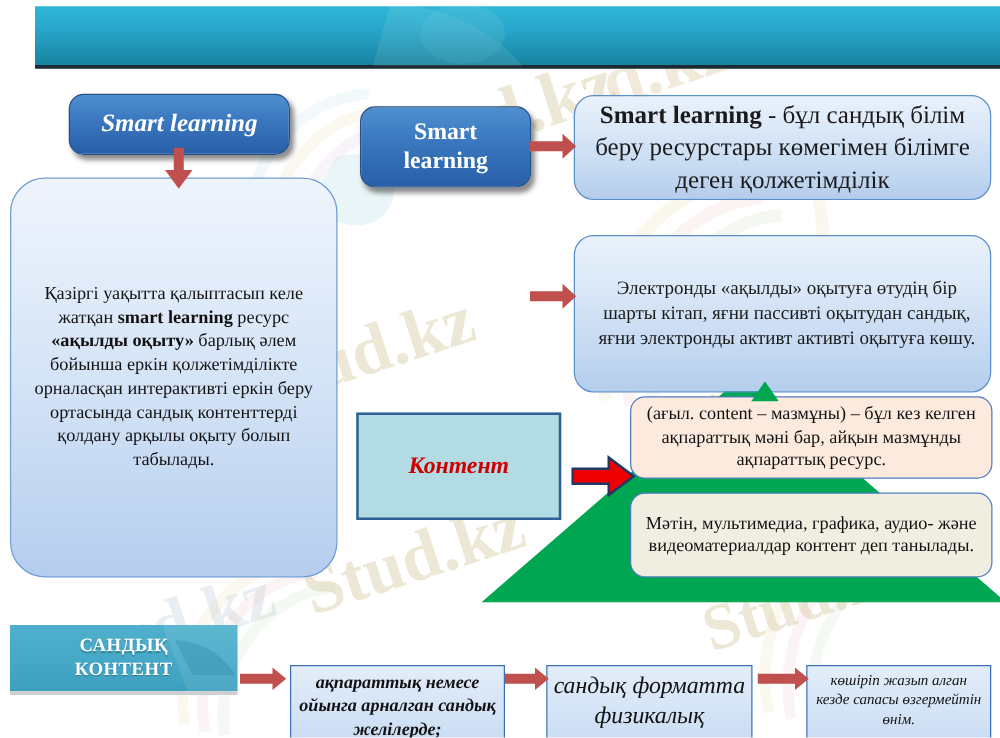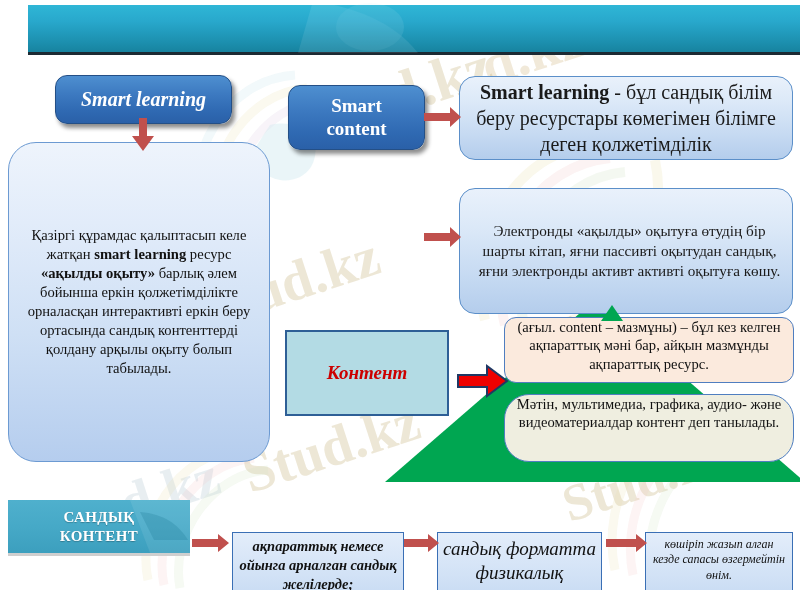--- a/index.html
+++ b/index.html
@@ -122,20 +122,21 @@
   }
   .bigpanel .body b { font-weight: bold; }
 
   
   .creambox {
     position: absolute;
     border-radius: 12px;
     background: #fbeadd;
     border: 1.5px solid #4f7ec0;
     display: flex;
+    align-items: center;
     justify-content: center;
     text-align: center;
     z-index: 12;
     box-sizing: border-box;
     color: #111;
   }
   .creambox.shade2 { background: #efeee0; }
   .creambox .inner { width: 100%; padding: 0 8px; box-sizing: border-box; }
 
   
@@ -291,27 +292,27 @@
   </div>
 
   <div class="arrow" style="left:130px; top:118px;">
     <svg width="26" height="34" viewBox="0 0 26 34">
       <path d="M9,0 L17,0 L17,18 L24,18 L13,33 L2,18 L9,18 Z" fill="#c0504d"></path>
     </svg>
   </div>
 
   <div class="bigpanel">
     <div class="body">
-      <span>Қазіргі құрамдас қалыптасып келе жатқан </span><b>smart learning</b><span> ресурс </span><b>«ақылды оқыту»</b><span> барлық әлем бойынша еркін қолжетімділікте орналасқан интерактивті еркін беру ортасында сандық контенттерді қолдану арқылы оқыту болып табылады.</span>
+      <span>Қазіргі уақытта қалыптасып келе жатқан </span><b>smart learning</b><span> ресурс </span><b>«ақылды оқыту»</b><span> барлық әлем бойынша еркін қолжетімділікте орналасқан интерактивті еркін беру ортасында сандық контенттерді қолдану арқылы оқыту болып табылады.</span>
     </div>
   </div>
 
   <div class="blue-chip" style="left:288px; top:85px; width:135px; height:63px; font-size:19px;">
     <span style="white-space:pre-line; line-height:1.18;">Smart
-content</span>
+learning</span>
   </div>
 
   <div class="arrow" style="left:424px; top:106px;">
     <svg width="38" height="22" viewBox="0 0 38 22">
       <path d="M0,7 L26,7 L26,1 L37,11 L26,21 L26,15 L0,15 Z" fill="#c0504d"></path>
     </svg>
   </div>
 
   <div class="lightbox" style="left:459px; top:76px; width:334px; height:84px;">
     <div class="inner" style="font-size:20px; line-height:1.30;">
@@ -347,21 +348,21 @@
       <path d="M1,11 L30,11 L30,2 L50,17 L30,32 L30,23 L1,23 Z" fill="#ee0000" stroke="#1f3864" stroke-width="2" stroke-linejoin="miter"></path>
     </svg>
   </div>
 
   <div class="creambox" style="left:504px; top:317px; width:290px; height:66px;">
     <div class="inner" style="font-size:14.6px; line-height:1.26;">
       <span>(ағыл. content – мазмұны) – бұл кез келген ақпараттық мәні бар, айқын мазмұнды ақпараттық ресурс.</span>
     </div>
   </div>
 
-  <div class="creambox shade2" style="left:504px; top:394px; width:290px; height:68px;border-radius:25px;">
+  <div class="creambox shade2" style="left:504px; top:394px; width:290px; height:68px;">
     <div class="inner" style="font-size:14.6px; line-height:1.26;">
       <span>Мәтін, мультимедиа, графика, аудио- және видеоматериалдар контент деп танылады.</span>
     </div>
   </div>
 
   <div class="banner">
     <svg style="position:absolute; right:0; top:0; opacity:.45;" width="60" height="53" viewBox="0 0 60 53">
       <path d="M0,0 L60,0 L60,53 L20,53 Z" fill="#ffffff" opacity=".18"></path>
       <path d="M10,12 C34,14 48,24 58,40 L24,40 Z" fill="#2b7f99" opacity=".55"></path>
     </svg>

